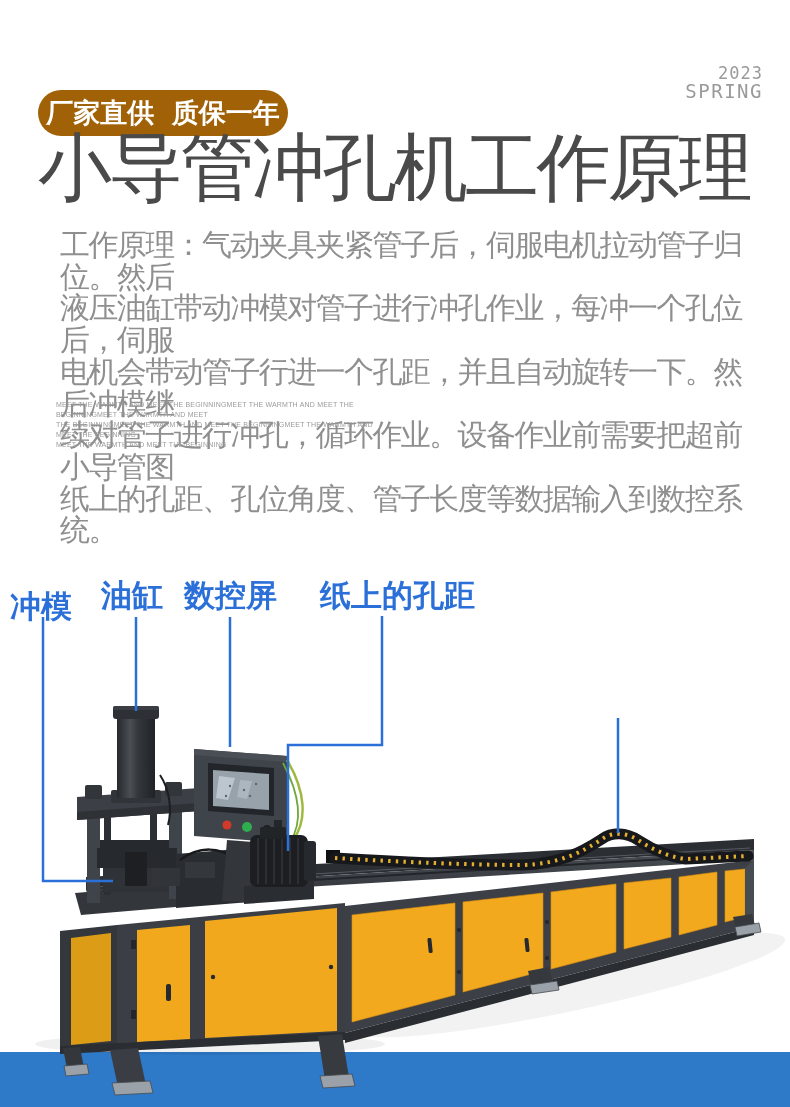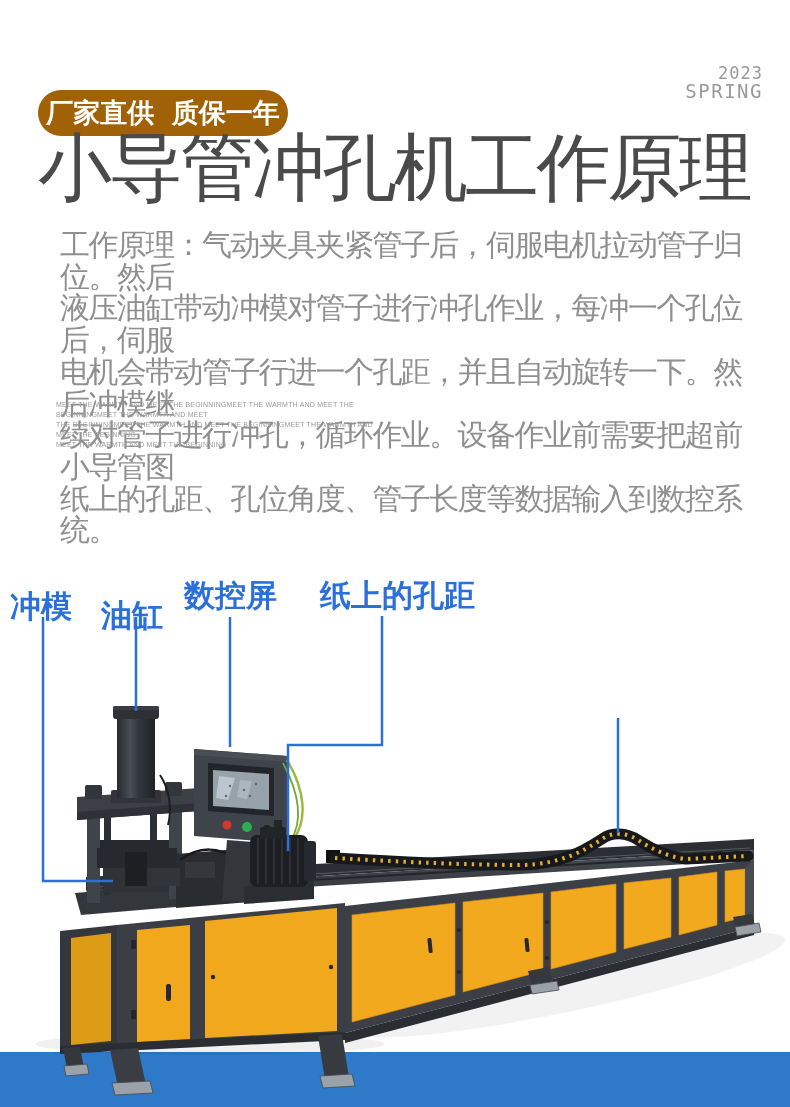--- a/index.html
+++ b/index.html
@@ -51,21 +51,21 @@
   
   .machine-svg{position:absolute;left:0;top:690px;width:790px;height:417px;z-index:2;}
   
   .callout-svg{position:absolute;left:0;top:0;width:790px;height:1107px;z-index:3;pointer-events:none;}
   
   .part-label{
     position:absolute;color:#2b6fd9;font-weight:700;font-size:31px;
     letter-spacing:0px;white-space:nowrap;z-index:4;
   }
   .lbl-punch{left:10px;top:575px;margin-top:11px;}
-  .lbl-cyl{left:101px;top:595px;}
+  .lbl-cyl{left:101px;top:575px;}
   .lbl-screen{left:184px;top:575px;}
   .lbl-servo{left:320px;top:575px;}
   .lbl-chain{left:556px;top:679px;}
 </style>
 </head>
 <body>
 
 <div class="page">
 
   <div class="badge">

